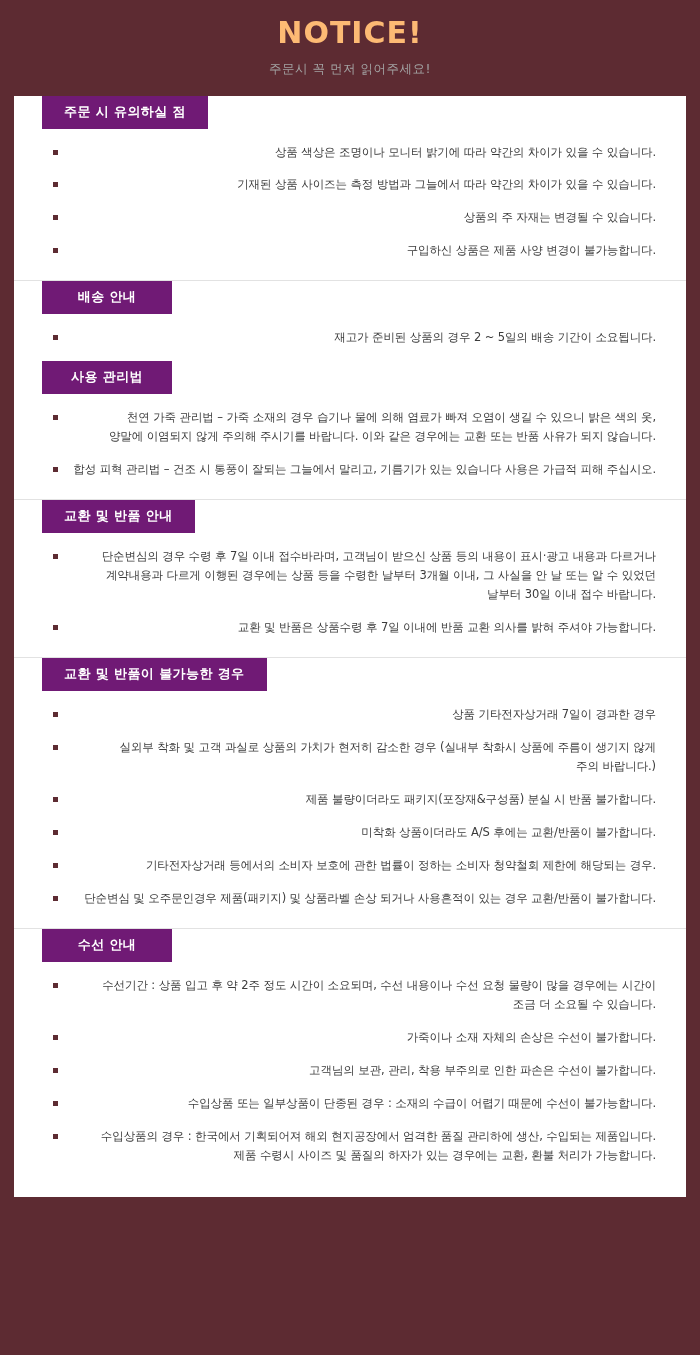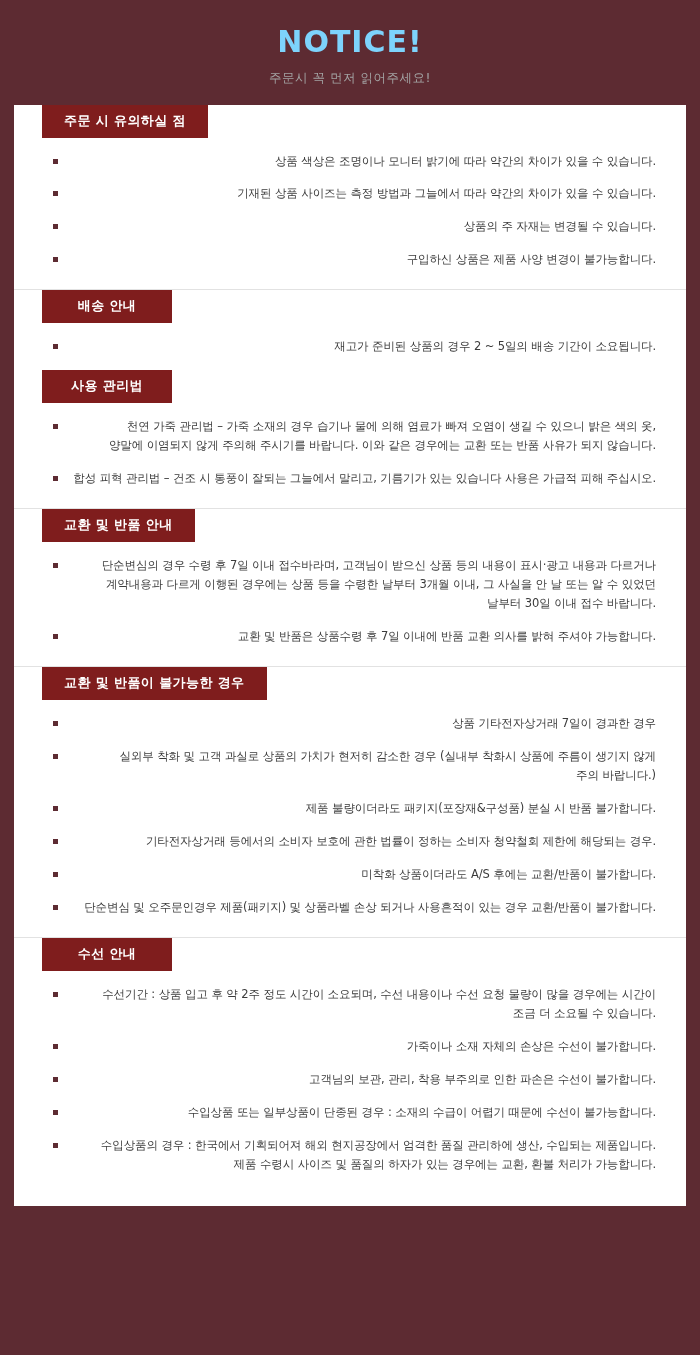--- a/index.html
+++ b/index.html
@@ -19,46 +19,46 @@
     background: #5d2b32;
     box-sizing: border-box;
     padding: 0 0 14px 0;
   }
   
   .header {
     text-align: center;
     padding: 16px 0 18px 0;
   }
   .header .title {
-    color: #7dd3fc;
+    color: #fdba74;
     font-size: 30px;
     font-weight: bold;
     letter-spacing: 1px;
     line-height: 1.15;
-    margin: 9px 0 10px 0;
+    margin: 0 0 10px 0;
   }
   .header .subtitle {
     color: #a3a3a3;
     font-size: 12.5px;
     letter-spacing: 0.5px;
     margin: 0;
   }
   
   .panel {
     background: #ffffff;
     margin: 0 14px;
     padding: 0 0 18px 0;
     box-sizing: border-box;
   }
   .section {
     position: relative;
   }
   .sec-head {
     display: inline-block;
-    background: #7f1d1d;
+    background: #701a75;
     color: #ffffff;
     font-size: 13px;
     font-weight: bold;
     letter-spacing: 0.4px;
     padding: 7px 22px 8px 22px;
     margin: 0 0 0 28px;
     min-width: 130px;
     text-align: center;
     box-sizing: border-box;
   }
@@ -157,22 +157,22 @@
     </div>
 
     <div class="section">
       <div class="sec-head wide">교환 및 반품이 불가능한 경우</div>
       <div class="sec-body">
         <ul class="bullets">
           <li>상품 기타전자상거래 7일이 경과한 경우</li>
           <li style="white-space:pre-line;">실외부 착화 및 고객 과실로 상품의 가치가 현저히 감소한 경우 (실내부 착화시 상품에 주름이 생기지 않게
 주의 바랍니다.)</li>
           <li>제품 불량이더라도 패키지(포장재&amp;구성품) 분실 시 반품 불가합니다.</li>
+          <li>미착화 상품이더라도 A/S 후에는 교환/반품이 불가합니다.</li>
           <li>기타전자상거래 등에서의 소비자 보호에 관한 법률이 정하는 소비자 청약철회 제한에 해당되는 경우.</li>
-          <li>미착화 상품이더라도 A/S 후에는 교환/반품이 불가합니다.</li>
           <li>단순변심 및 오주문인경우 제품(패키지) 및 상품라벨 손상 되거나 사용흔적이 있는 경우 교환/반품이 불가합니다.</li>
         </ul>
       </div>
       <div class="divider"></div>
     </div>
 
     <div class="section">
       <div class="sec-head">수선 안내</div>
       <div class="sec-body">
         <ul class="bullets">

